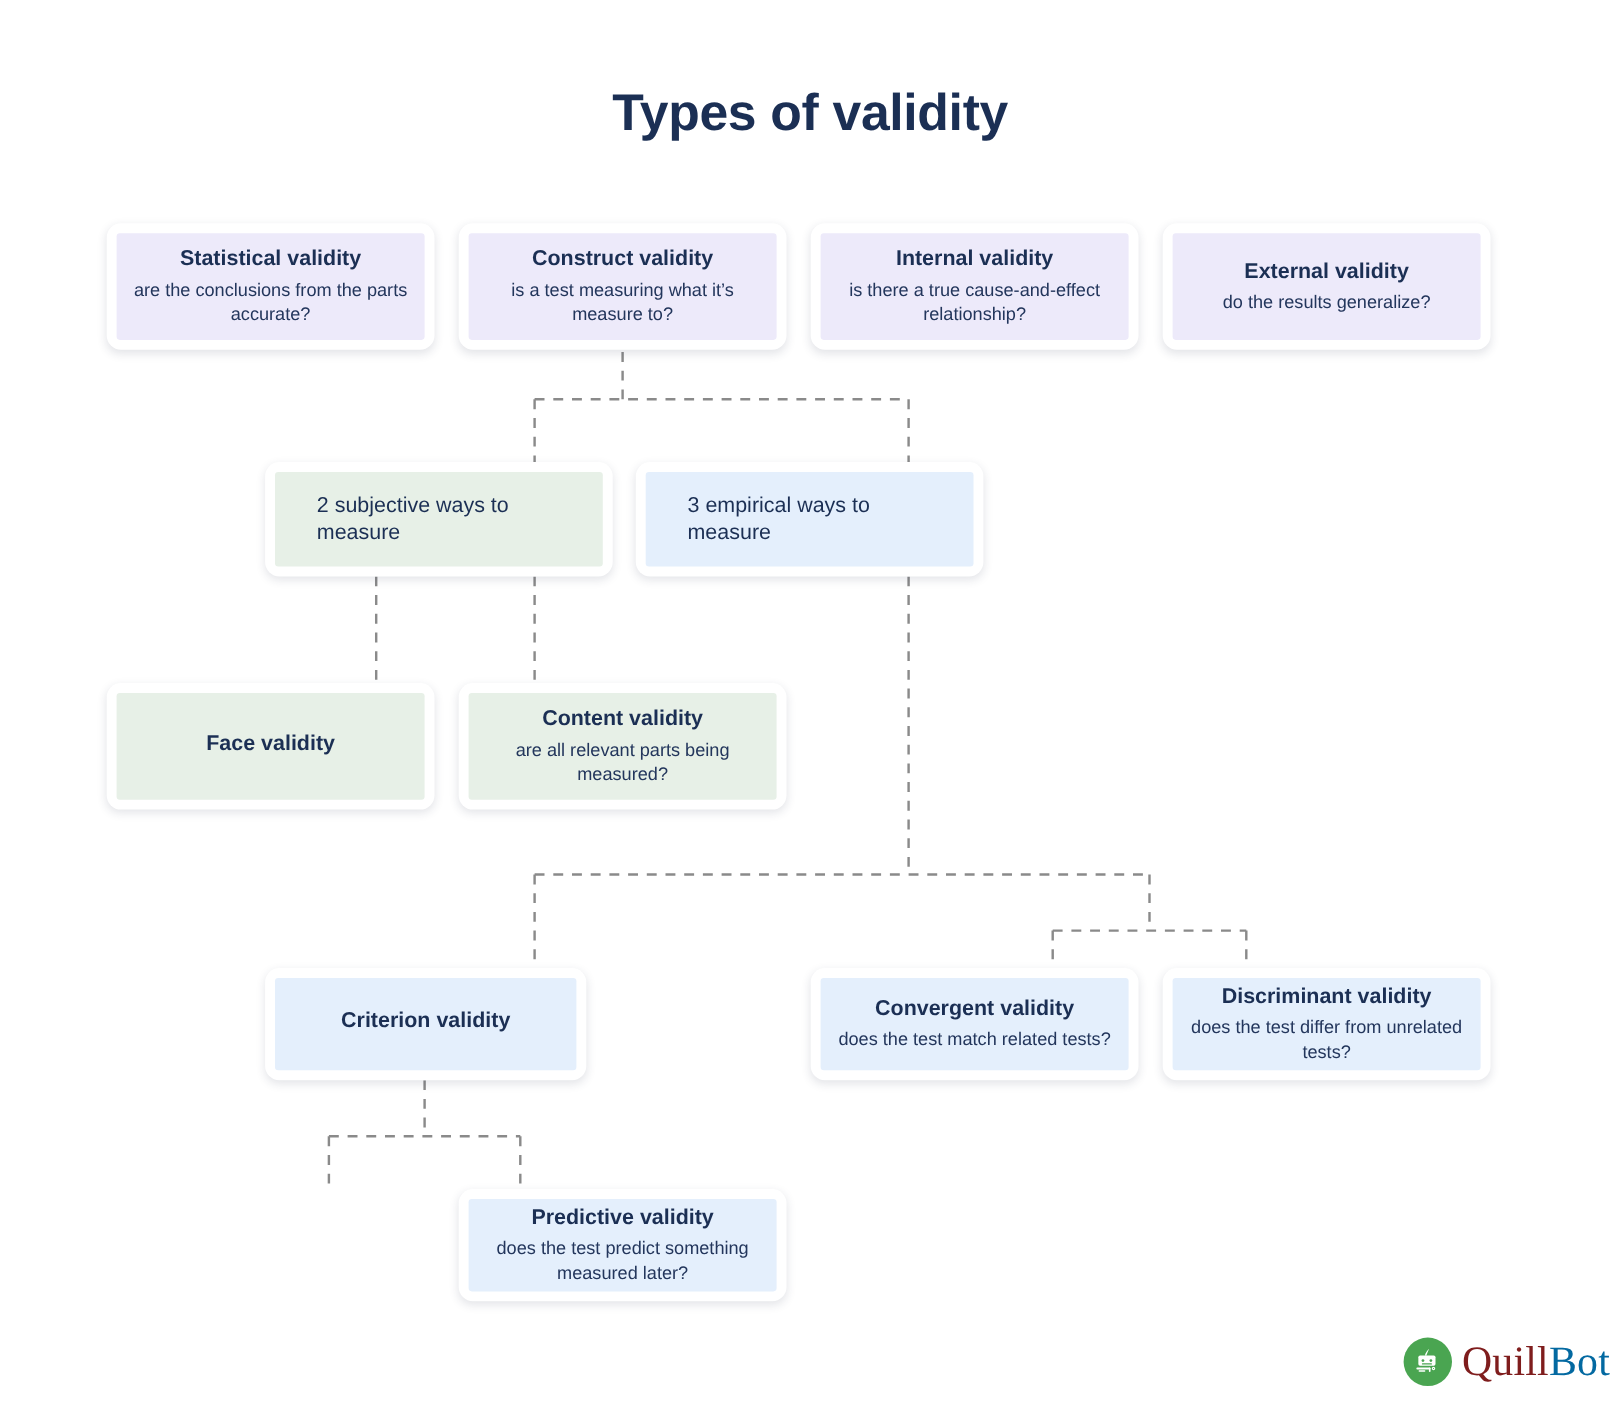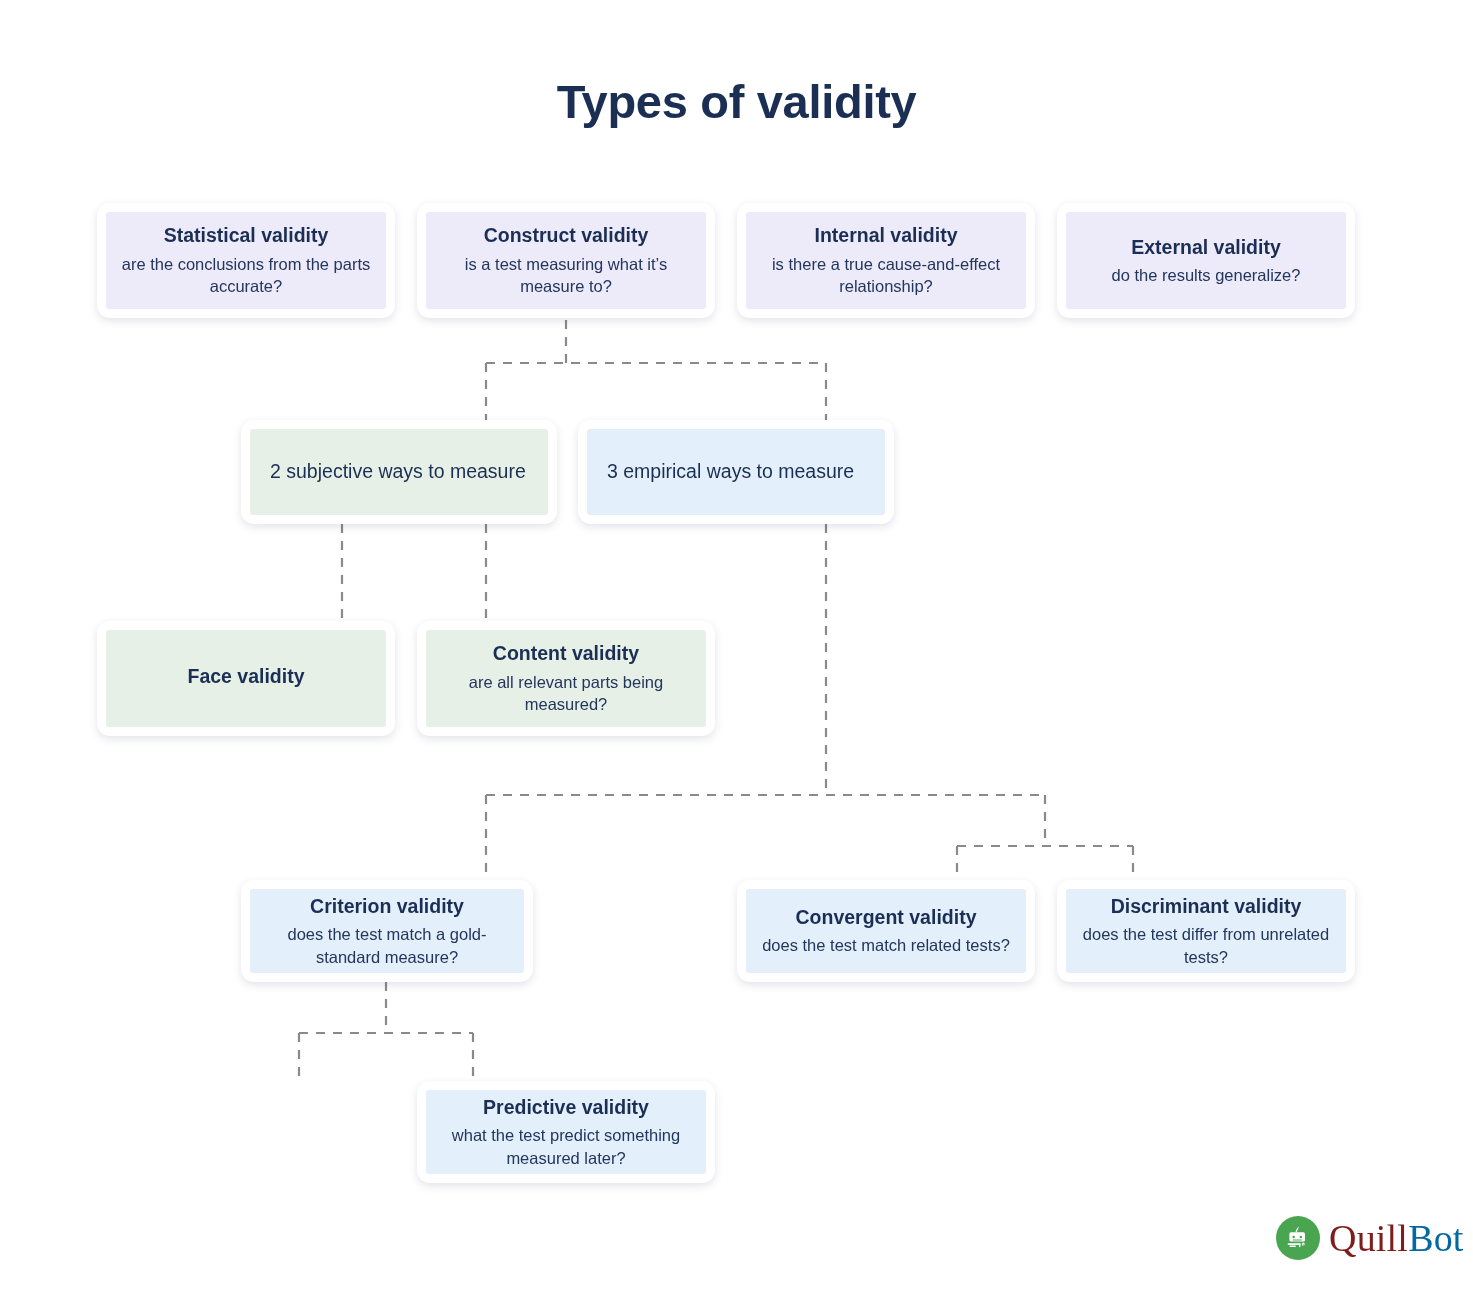--- a/index.html
+++ b/index.html
@@ -79,21 +79,21 @@
     font-size: 16.5px;
     font-weight: normal;
     color: #23365c;
     line-height: 1.36;
   }
 
   
   .card.banner .card-inner {
     align-items: flex-start;
     justify-content: center;
-    padding-left: 20px;
+    padding-left: 38px;
   }
   .banner-label {
     font-size: 19.5px;
     font-weight: normal;
     color: #1b2f54;
     text-align: left;
     line-height: 1.3;
   }
 
   
@@ -207,21 +207,20 @@
   <div class="card green" style="left:417px; top:621px; width:298px; height:115px;">
     <div class="card-inner">
       <div class="card-title">Content validity</div>
       <div class="card-desc">are all relevant parts being measured?</div>
     </div>
   </div>
 
   <div class="card blue" style="left:241px; top:880px; width:292px; height:102px;">
     <div class="card-inner">
       <div class="card-title">Criterion validity</div>
-      <div class="card-desc">does the test match a gold-standard measure?</div>
     </div>
   </div>
 
   <div class="card blue" style="left:737px; top:880px; width:298px; height:102px;">
     <div class="card-inner">
       <div class="card-title">Convergent validity</div>
       <div class="card-desc">does the test match related tests?</div>
     </div>
   </div>
 
@@ -229,21 +228,21 @@
     <div class="card-inner">
       <div class="card-title">Discriminant validity</div>
       <div class="card-desc">does the test differ from unrelated tests?</div>
     </div>
   </div>
 
 
   <div class="card blue" style="left:417px; top:1081px; width:298px; height:102px;">
     <div class="card-inner">
       <div class="card-title">Predictive validity</div>
-      <div class="card-desc">what the test predict something measured later?</div>
+      <div class="card-desc">does the test predict something measured later?</div>
     </div>
   </div>
 
   <div class="logo">
     <div class="logo-mark">
       <svg width="30" height="30" viewBox="0 0 30 30" fill="none">
 
         <path d="M16.2 3.2 C13.9 5.2 12.8 7.4 12.4 9.2 L13.6 9.6 C14.3 7.6 15.3 5.4 16.2 3.2 Z" fill="#ffffff"></path>
 
         <rect x="6.4" y="9.2" width="15.6" height="9.4" rx="1.6" fill="#ffffff"></rect>

